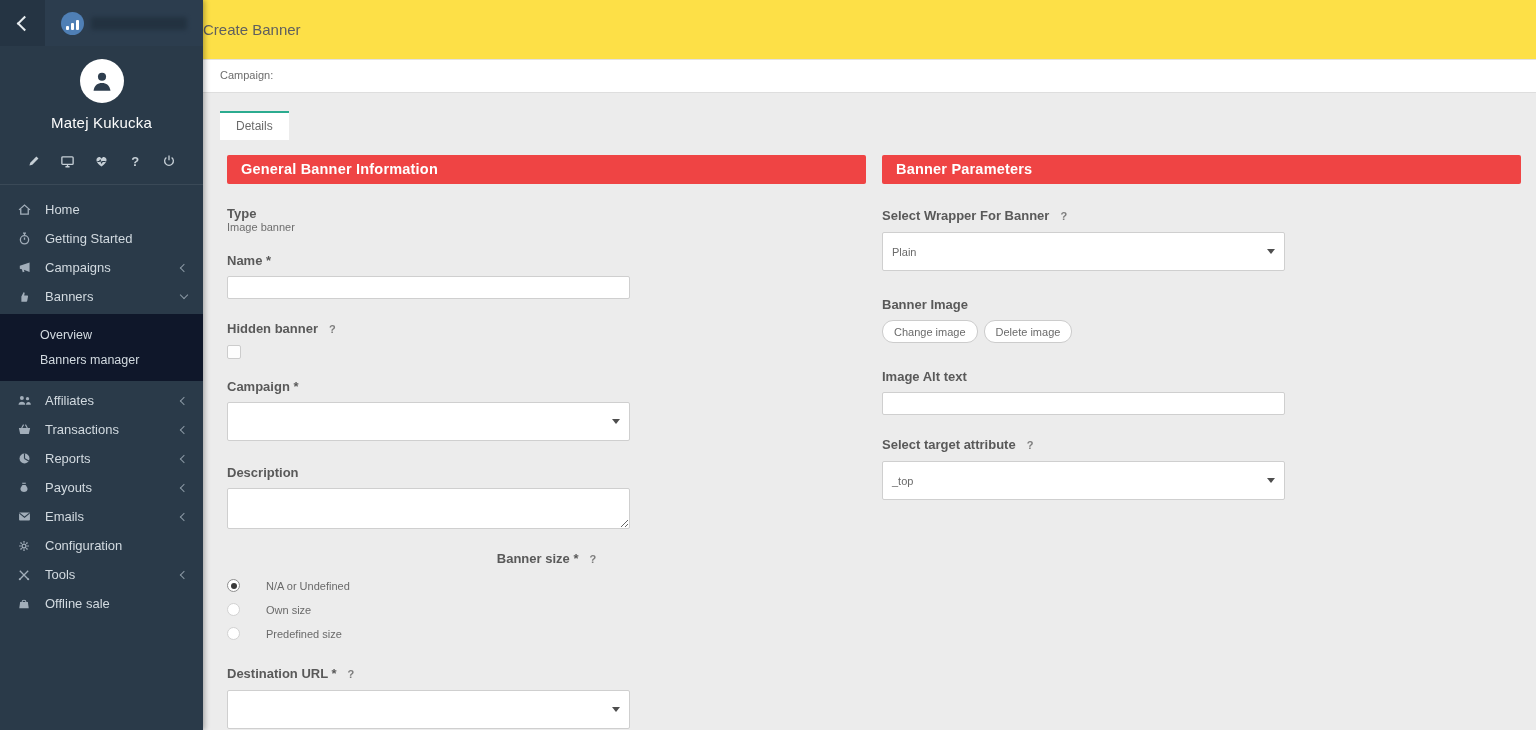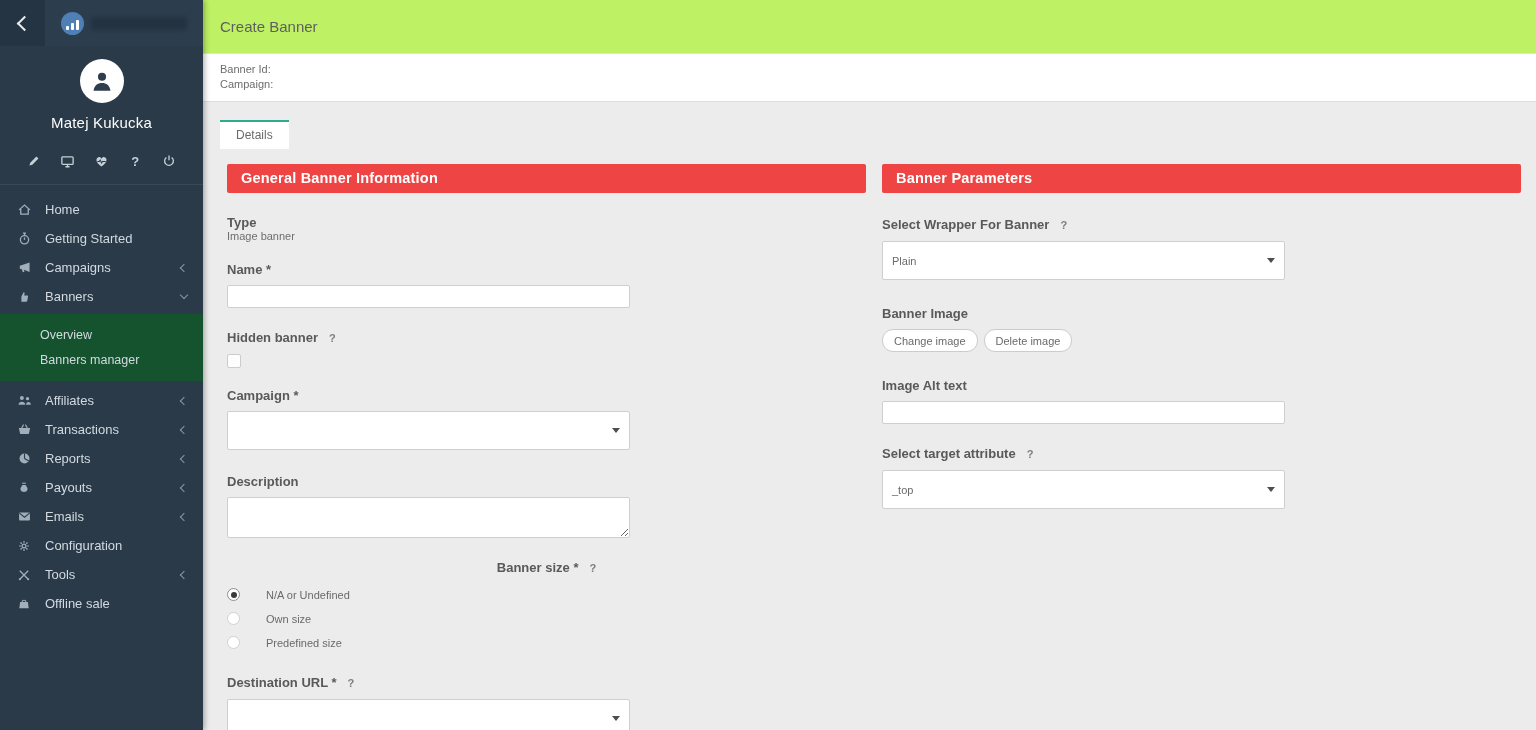--- a/index.html
+++ b/index.html
@@ -36,26 +36,26 @@
   .quick-icons { display: flex; justify-content: space-between; align-items: center; padding: 22px 26px 15px 26px; border-bottom: 1px solid rgba(255,255,255,.08); flex-shrink: 0; }
   .quick-icons .qi { color: #c6cfd6; cursor: pointer; display: flex; align-items: center; justify-content: center; width: 16px; height: 16px; font-size: 13px; font-weight: bold; }
 
   .nav { padding-top: 10px; font-size: 13px; }
   .nav-row { height: 29px; display: flex; align-items: center; padding: 0 16px; cursor: pointer; color: #d2dae0; }
   .nav-icon { width: 16px; display: flex; justify-content: center; color: #a2aeba; margin-right: 13px; flex-shrink: 0; }
   .nav-label { flex: 1; white-space: nowrap; }
   .chev { width: 6px; height: 6px; border-left: 1.5px solid #8b98a4; border-bottom: 1.5px solid #8b98a4; flex-shrink: 0; }
   .chev.left { transform: rotate(45deg); }
   .chev.down { transform: rotate(-45deg); margin-top: -3px; }
-  .submenu { background: #14532d; padding: 8px 0 9px; margin-top: 3px; margin-bottom: 5px; }
+  .submenu { background: #0f172a; padding: 8px 0 9px; margin-top: 3px; margin-bottom: 5px; }
   .sub-row { height: 25px; display: flex; align-items: center; padding-left: 40px; font-size: 12.5px; color: #d2dae0; cursor: pointer; }
 
   
   .main { flex: 1; display: flex; flex-direction: column; min-width: 0; background: #ececec; }
-  .page-header { height: 54px; background: #bef264; border-bottom: 1px solid #e2e2e2; display: flex; align-items: center; padding-left: 17px; font-size: 15px; color: #5f5f5f; flex-shrink: 0; }
+  .page-header { height: 60px; background: #fde047; border-bottom: 1px solid #e2e2e2; display: flex; align-items: center; font-size: 15px; color: #5f5f5f; flex-shrink: 0; }
   .meta-strip { background: #fff; border-bottom: 1px solid #dedede; padding: 8px 0 9px 17px; flex-shrink: 0; }
   .meta-line { font-size: 11px; color: #6d6d6d; line-height: 15px; }
   .content { flex: 1; padding: 18px 0 0 24px; overflow: hidden; }
 
   .tab-row { margin-left: -7px; }
   .tab { display: inline-block; background: #fff; border-top: 2px solid #2bab8f; padding: 6px 16px 7px; font-size: 12px; color: #6a6a6a; cursor: pointer; }
   .panels { display: flex; gap: 16px; margin-top: 15px; }
   .panel { width: 639px; flex-shrink: 0; }
   .panel-header { background: #ef4444; color: #fff; font-weight: bold; font-size: 14.5px; padding: 6px 14px 7px; border-radius: 2px; letter-spacing: .2px; }
 
@@ -266,21 +266,20 @@
     </div>
   </nav>
 </aside>
 
 <main class="main">
   <div class="page-header">
     <span>Create Banner</span>
   </div>
 
   <div class="meta-strip">
-    <div class="meta-line">Banner Id:</div>
     <div class="meta-line">Campaign:</div>
   </div>
 
   <div class="content">
     <div class="tab-row">
       <span class="tab">Details</span>
     </div>
 
     <div class="panels">
 

